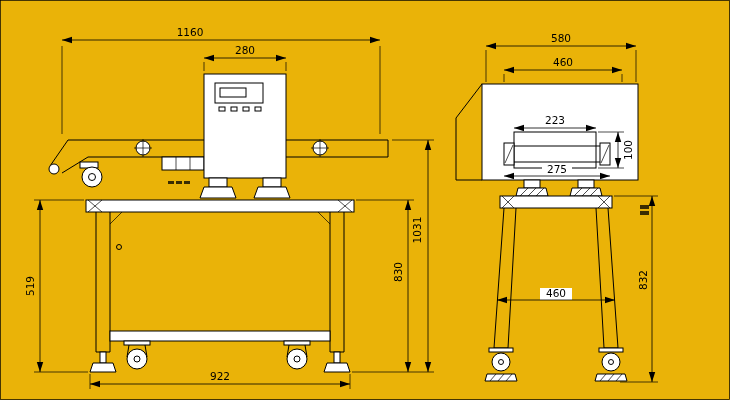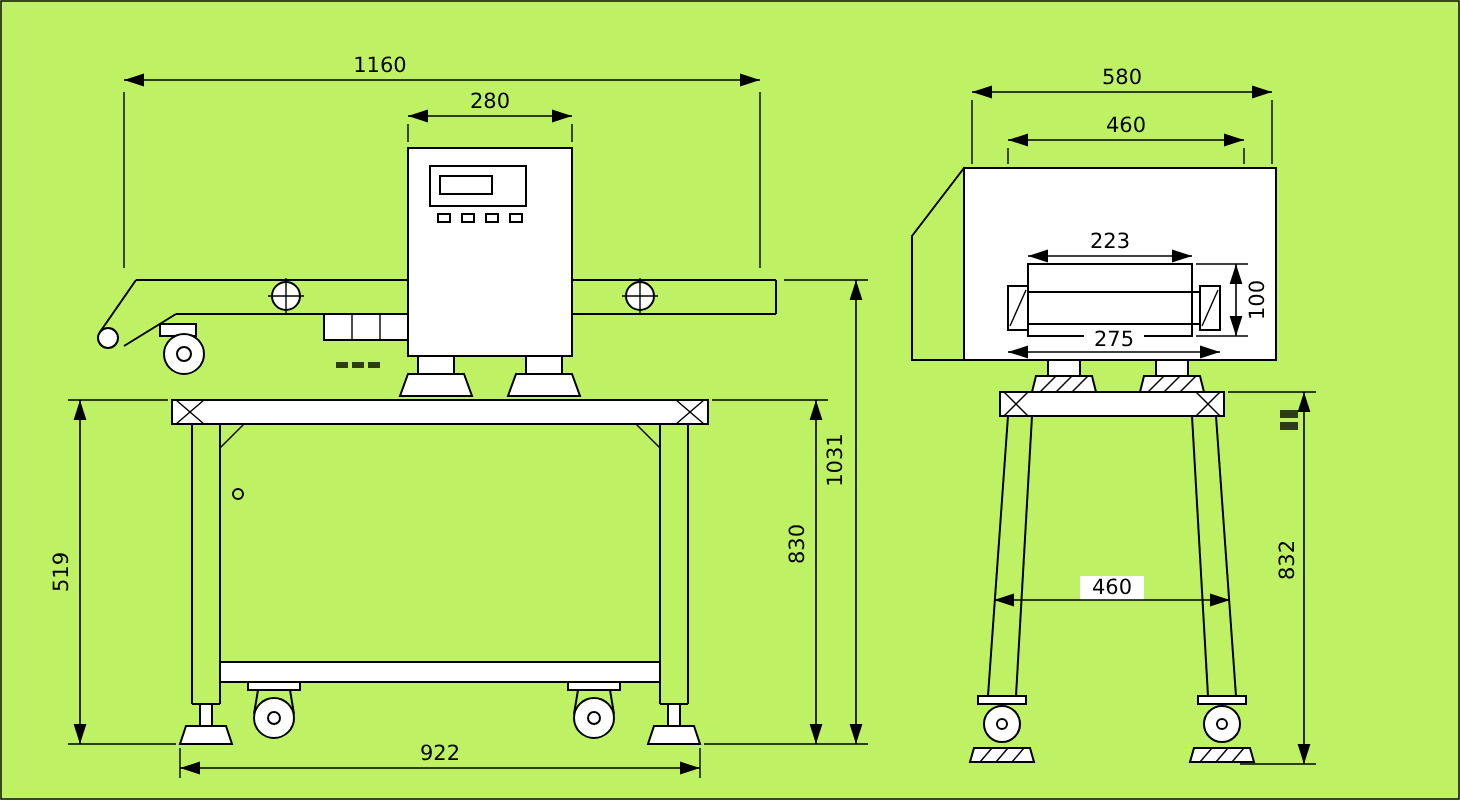--- a/index.html
+++ b/index.html
@@ -1,16 +1,16 @@
 <!DOCTYPE html>
 <html><head>
 <meta charset="utf-8">
 <style>
   html,body{margin:0;padding:0;background:#fff;}
-  .stage{width:730px;height:400px;position:relative;background:#bef264;}
+  .stage{width:730px;height:400px;position:relative;background:#eab308;}
   svg{display:block;}
   svg text{font-family:"DejaVu Sans", sans-serif;font-size:10.5px;fill:#000;}
   .lab{text-anchor:middle;}
   .s{stroke:#000;stroke-width:1;fill:none;}
   .sf{stroke:#000;stroke-width:1;fill:#fff;}
   .thin{stroke:#000;stroke-width:.7;fill:none;}
   .dim{stroke:#000;stroke-width:.8;fill:none;}
   .ext{stroke:#000;stroke-width:.7;fill:none;}
   .blk{fill:#000;stroke:none;}
 </style>

